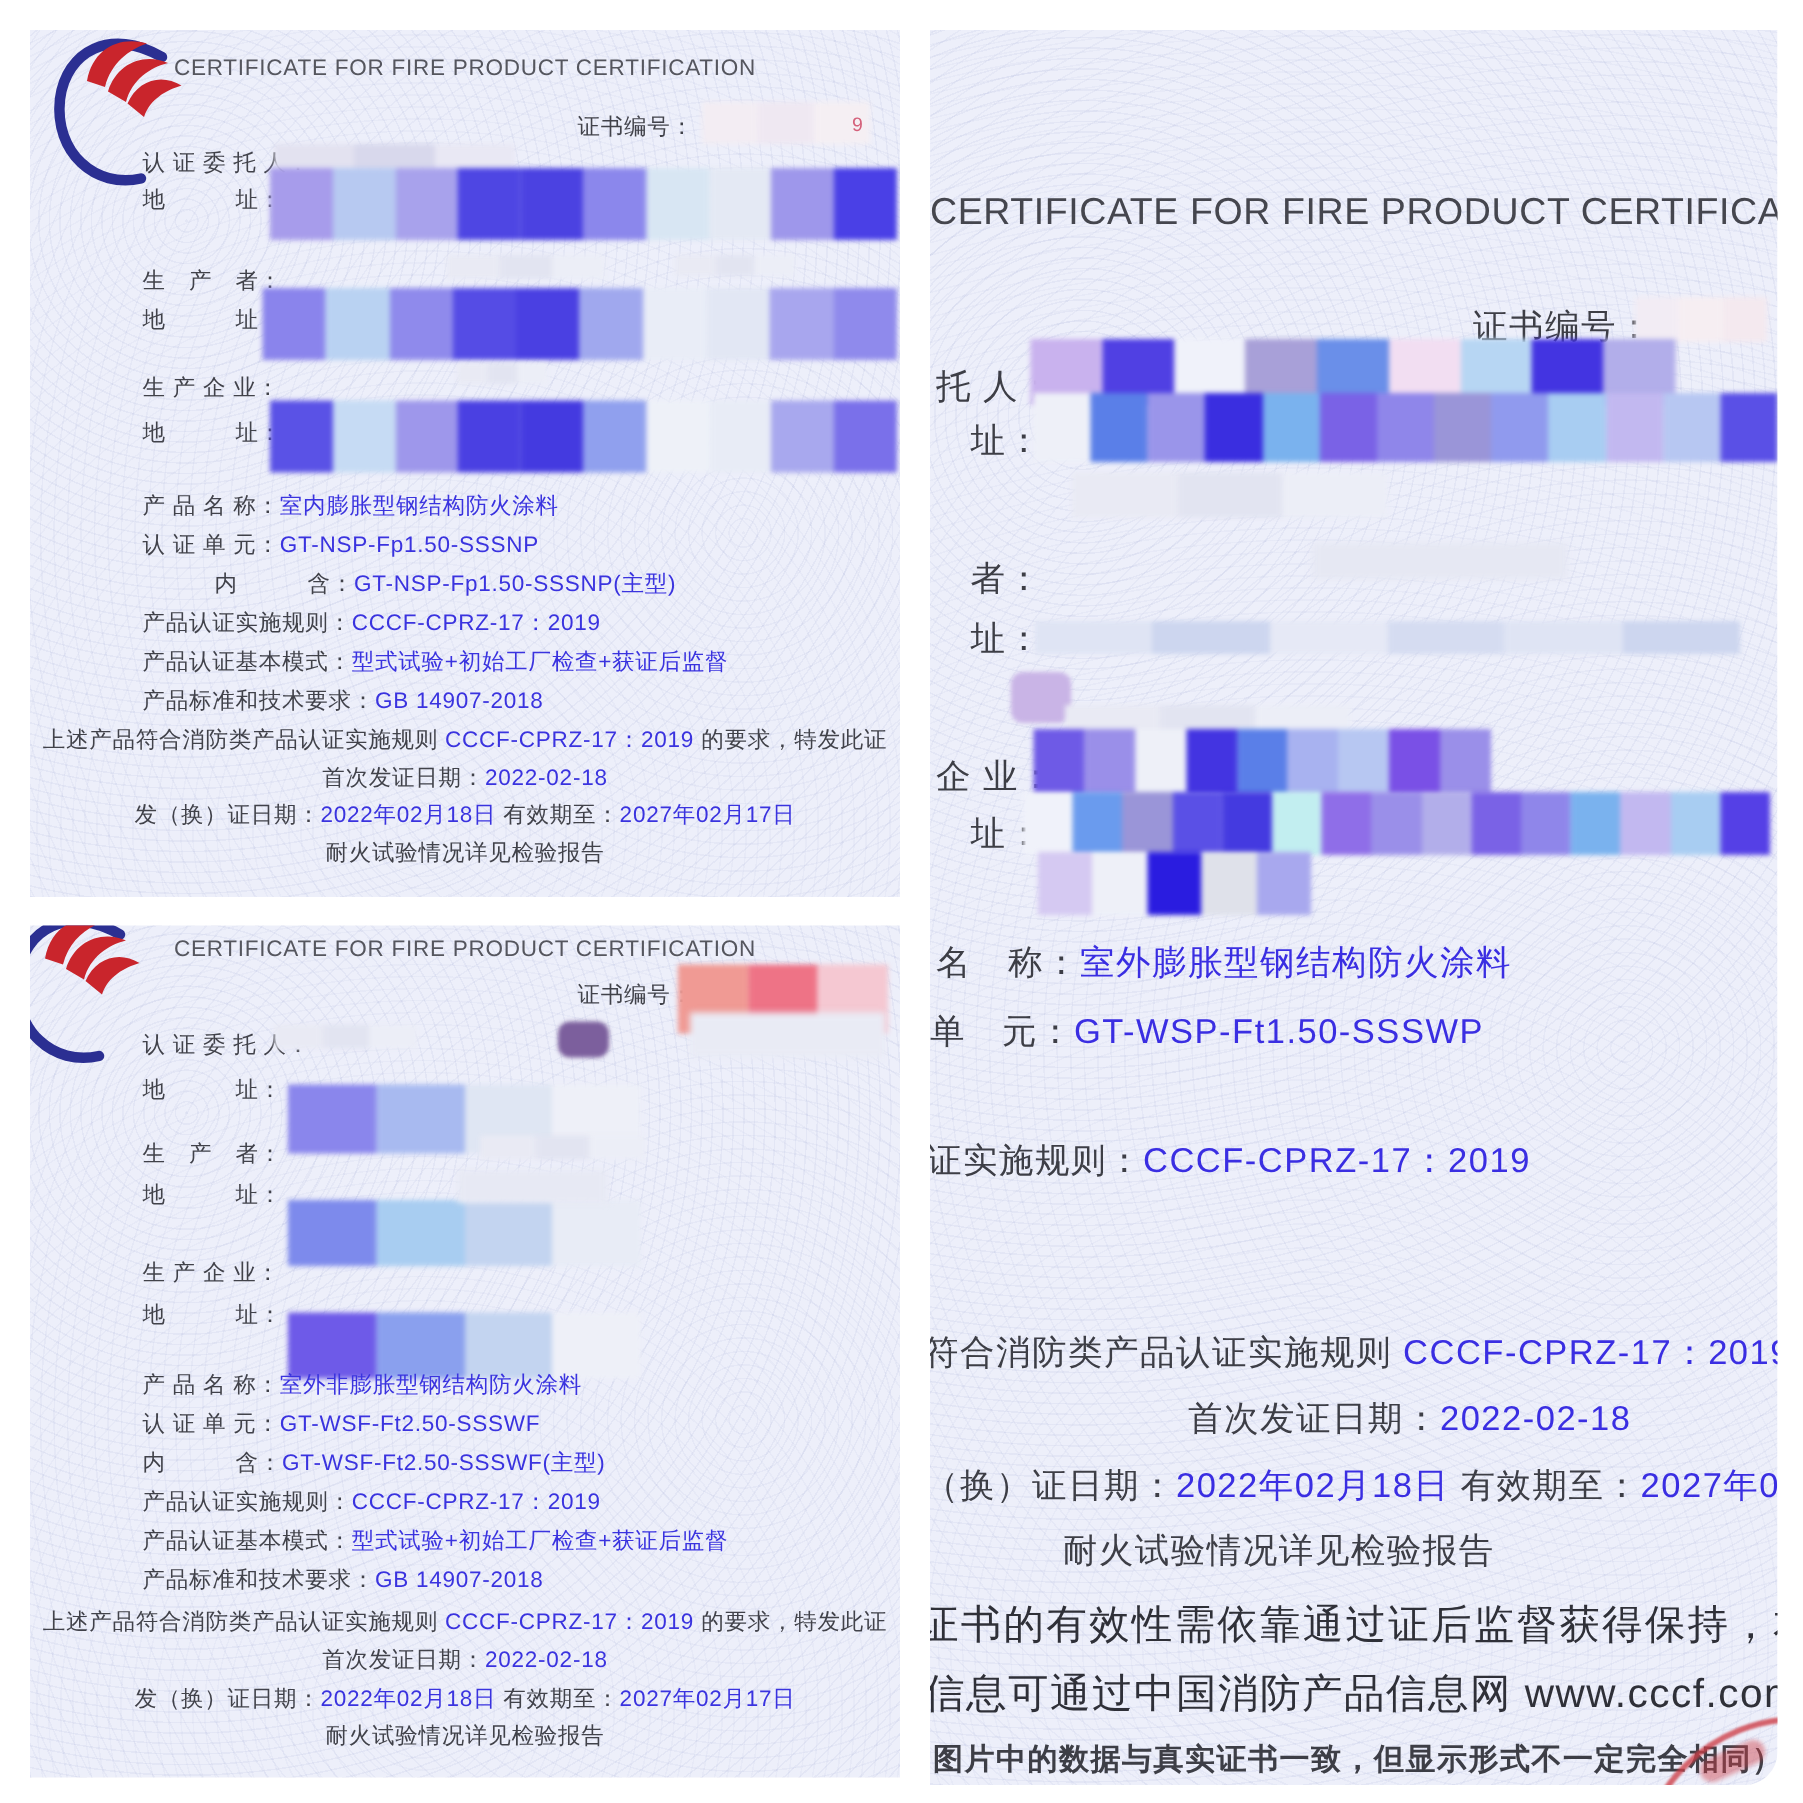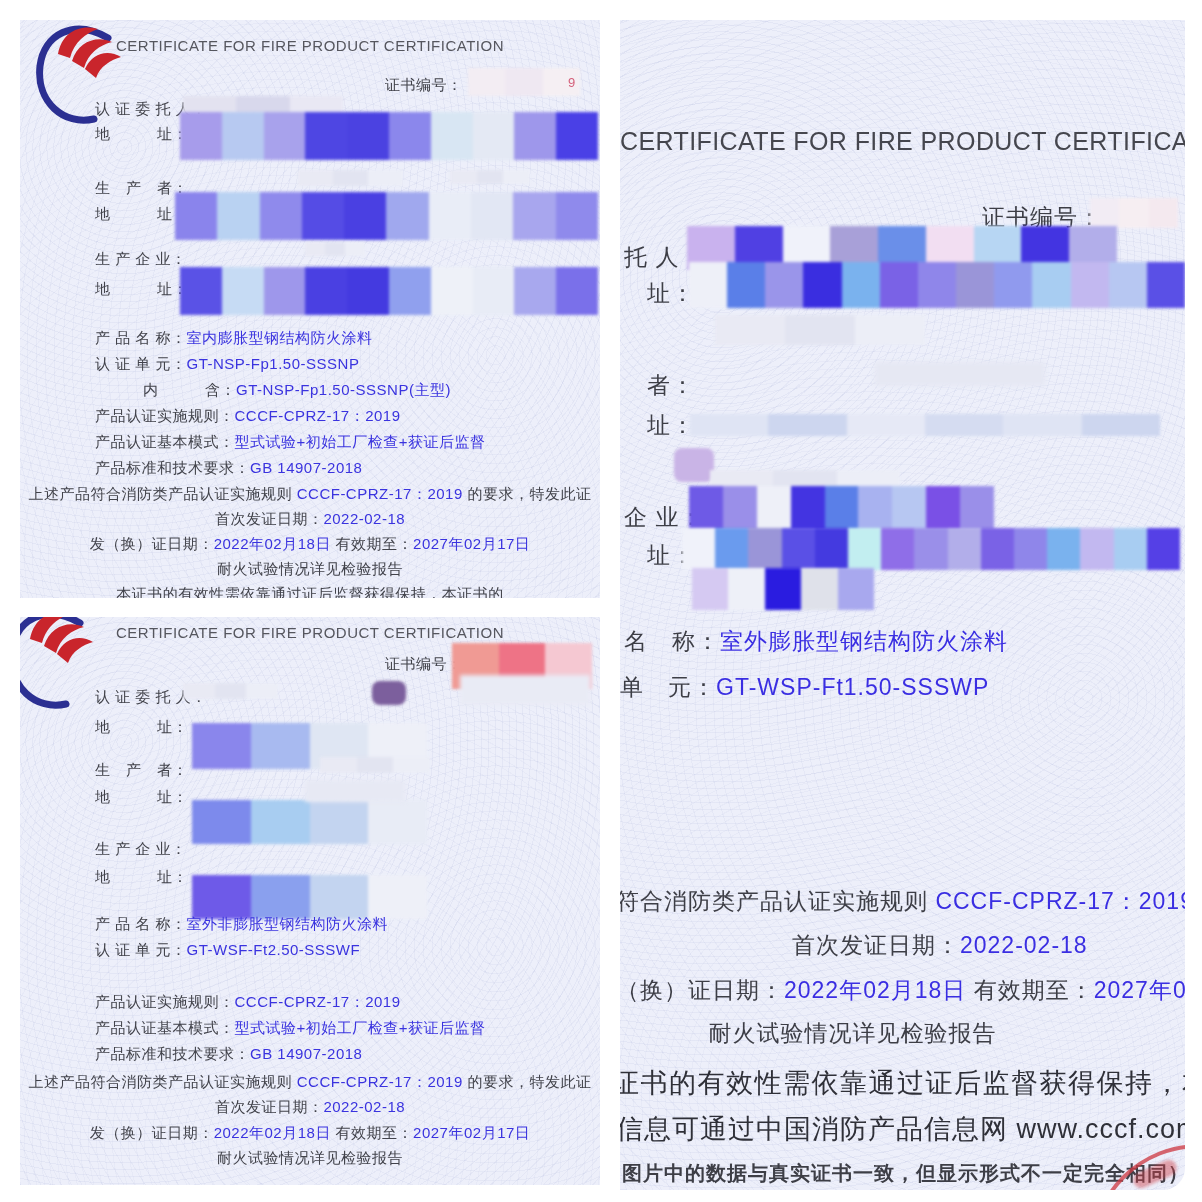--- a/index.html
+++ b/index.html
@@ -123,21 +123,20 @@
   <div class="line" style="left:75px;top:334px;"><span>认 证 单 元：</span><span class="v">GT-NSP-Fp1.50-SSSNP</span></div>
   <div class="line" style="left:75px;top:360px;margin-left:48px;"><span>内　　　含：</span><span class="v">GT-NSP-Fp1.50-SSSNP(主型)</span></div>
   <div class="line" style="left:75px;top:386px;"><span>产品认证实施规则：</span><span class="v">CCCF-CPRZ-17：2019</span></div>
   <div class="line" style="left:75px;top:412px;"><span>产品认证基本模式：</span><span class="v">型式试验+初始工厂检查+获证后监督</span></div>
   <div class="line" style="left:75px;top:438px;"><span>产品标准和技术要求：</span><span class="v">GB 14907-2018</span></div>
 
   <div class="line ctr" style="top:464px;"><span>上述产品符合消防类产品认证实施规则 </span><span class="v">CCCF-CPRZ-17：2019</span><span> 的要求，特发此证</span></div>
   <div class="line ctr" style="top:489px;"><span>首次发证日期：</span><span class="v">2022-02-18</span></div>
   <div class="line ctr" style="top:514px;"><span>发（换）证日期：</span><span class="v">2022年02月18日</span><span> 有效期至：</span><span class="v">2027年02月17日</span></div>
   <div class="line ctr" style="top:539px;">耐火试验情况详见检验报告</div>
-  <div class="line ctr" style="top:564px;">本证书的有效性需依靠通过证后监督获得保持，本证书的</div>
 </section>
 
 <section class="panel pB" style="left:20px;top:617px;width:580px;height:568px;">
   <svg style="left:-20px;top:-16px;" width="100" height="118" viewBox="0 0 100 118">
     <path d="M80,22 C46,2 16,18 12,50 C8,86 36,110 66,103" fill="none" stroke="#2b2f92" stroke-width="7" stroke-linecap="round"></path>
     <path d="M30,38 C34,16 52,8 70,13 C58,17 46,26 42,42 Z" fill="#c9252c"></path>
     <path d="M44,45 C50,26 68,19 84,26 C72,29 60,37 56,52 Z" fill="#c9252c"></path>
     <path d="M57,53 C64,37 80,33 93,41 C83,44 72,50 68,62 Z" fill="#c9252c"></path>
   </svg>
   <div class="line ctr en-title" style="top:6px;">CERTIFICATE FOR FIRE PRODUCT CERTIFICATION</div>
@@ -187,20 +186,21 @@
   <div class="line" style="left:75px;top:250px;">地　　　址：</div>
   <div class="mosaic" style="left:172px;top:258px;width:235px;height:44px;">
       <i style="background: rgb(110, 90, 232);"></i>
       <i style="background: rgb(138, 160, 238);"></i>
       <i style="background: rgb(195, 212, 240);"></i>
       <i style="background: rgb(238, 240, 248);"></i>
     </div>
 
   <div class="line" style="left:75px;top:297px;"><span>产 品 名 称：</span><span class="v">室外非膨胀型钢结构防火涂料</span></div>
   <div class="line" style="left:75px;top:323px;"><span>认 证 单 元：</span><span class="v">GT-WSF-Ft2.50-SSSWF</span></div>
+  <div class="line" style="left:75px;top:349px;"><span>内　　　含：</span><span class="v">GT-WSF-Ft2.50-SSSWF(主型)</span></div>
   <div class="line" style="left:75px;top:375px;"><span>产品认证实施规则：</span><span class="v">CCCF-CPRZ-17：2019</span></div>
   <div class="line" style="left:75px;top:401px;"><span>产品认证基本模式：</span><span class="v">型式试验+初始工厂检查+获证后监督</span></div>
   <div class="line" style="left:75px;top:427px;"><span>产品标准和技术要求：</span><span class="v">GB 14907-2018</span></div>
 
   <div class="line ctr" style="top:455px;"><span>上述产品符合消防类产品认证实施规则 </span><span class="v">CCCF-CPRZ-17：2019</span><span> 的要求，特发此证</span></div>
   <div class="line ctr" style="top:480px;"><span>首次发证日期：</span><span class="v">2022-02-18</span></div>
   <div class="line ctr" style="top:506px;"><span>发（换）证日期：</span><span class="v">2022年02月18日</span><span> 有效期至：</span><span class="v">2027年02月17日</span></div>
   <div class="line ctr" style="top:531px;">耐火试验情况详见检验报告</div>
 </section>
 
@@ -303,20 +303,21 @@
   <div class="mosaic" style="left:72px;top:548px;width:182px;height:42px;">
       <i style="background: rgb(213, 201, 242);"></i>
       <i style="background: rgb(238, 240, 248);"></i>
       <i style="background: rgb(42, 28, 224);"></i>
       <i style="background: rgb(223, 225, 234);"></i>
       <i style="background: rgb(168, 168, 238);"></i>
     </div>
 
   <div class="line" style="left:4px;top:606px;"><span>名　称：</span><span class="v">室外膨胀型钢结构防火涂料</span></div>
   <div class="line" style="left:0px;top:652px;"><span>单　元：</span><span class="v">GT-WSP-Ft1.50-SSSWP</span></div>
+  <div class="line" style="left:-2px;top:738px;"><span>证实施规则：</span><span class="v">CCCF-CPRZ-17：2019</span></div>
 
   <div class="line" style="left:-4px;top:866px;"><span>符合消防类产品认证实施规则 </span><span class="v">CCCF-CPRZ-17：2019</span></div>
   <div class="line" style="left:172px;top:910px;"><span>首次发证日期：</span><span class="v">2022-02-18</span></div>
   <div class="line" style="left:-4px;top:955px;"><span>（换）证日期：</span><span class="v">2022年02月18日</span><span> 有效期至：</span><span class="v">2027年02月17</span></div>
   <div class="line" style="left:-50px;width:100%;text-align:center;top:998px;">耐火试验情况详见检验报告</div>
 
   <div class="line" style="left:-8px;top:1048px;font-size:27px;color:#2f3038;letter-spacing:1.5px;">证书的有效性需依靠通过证后监督获得保持，本证</div>
   <div class="line" style="left:-4px;top:1094px;font-size:27px;color:#2f3038;letter-spacing:1px;">信息可通过中国消防产品信息网 www.cccf.com.cn</div>
   <div class="line red" style="left:2px;top:1138px;font-size:20px;letter-spacing:1px;">图片中的数据与真实证书一致，但显示形式不一定完全相同）</div>
 

